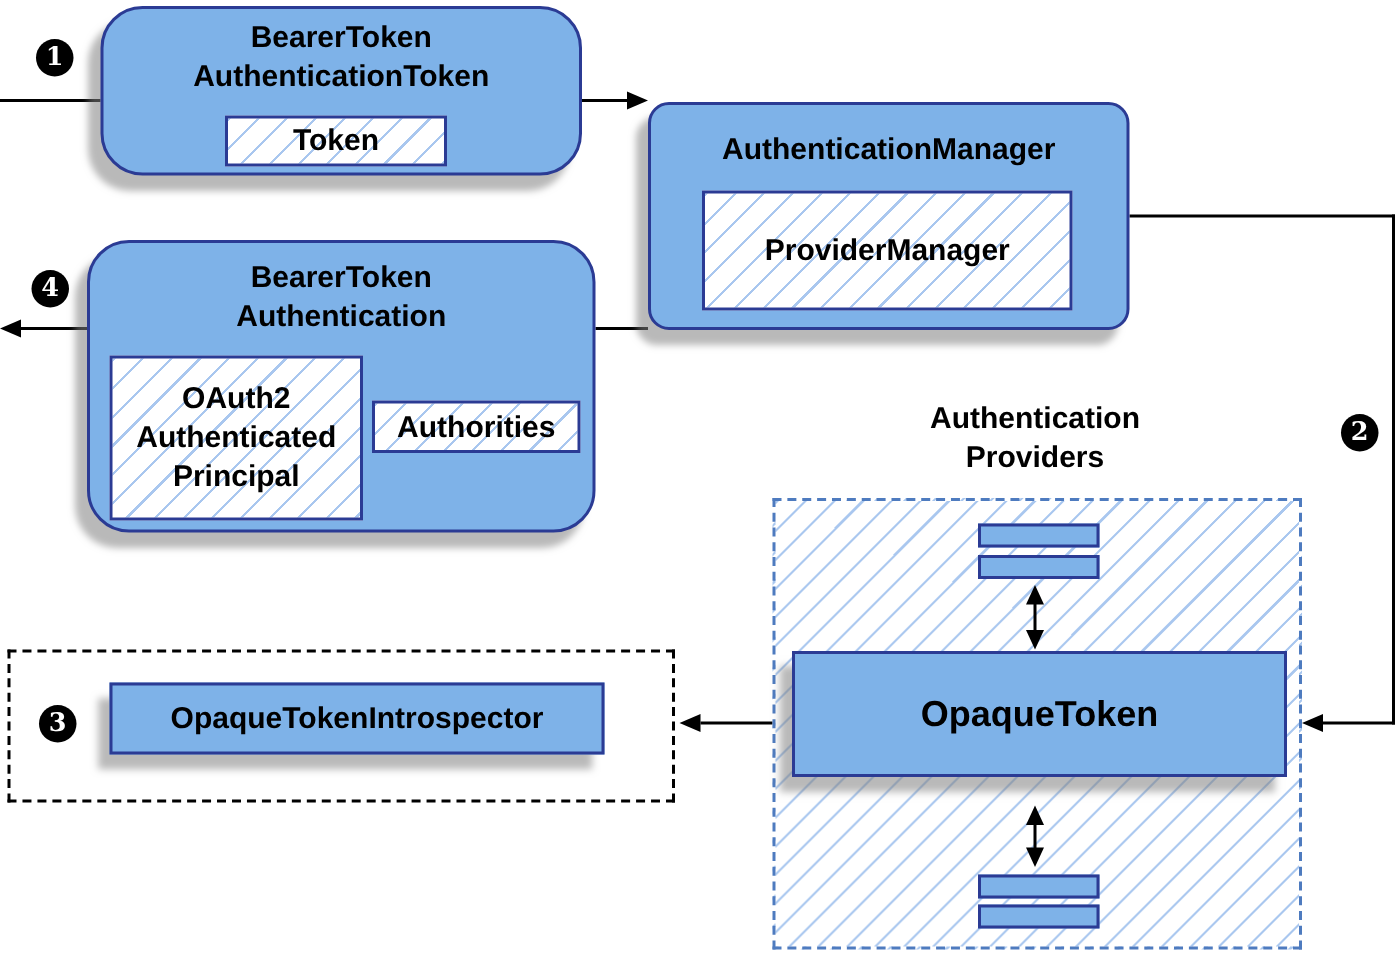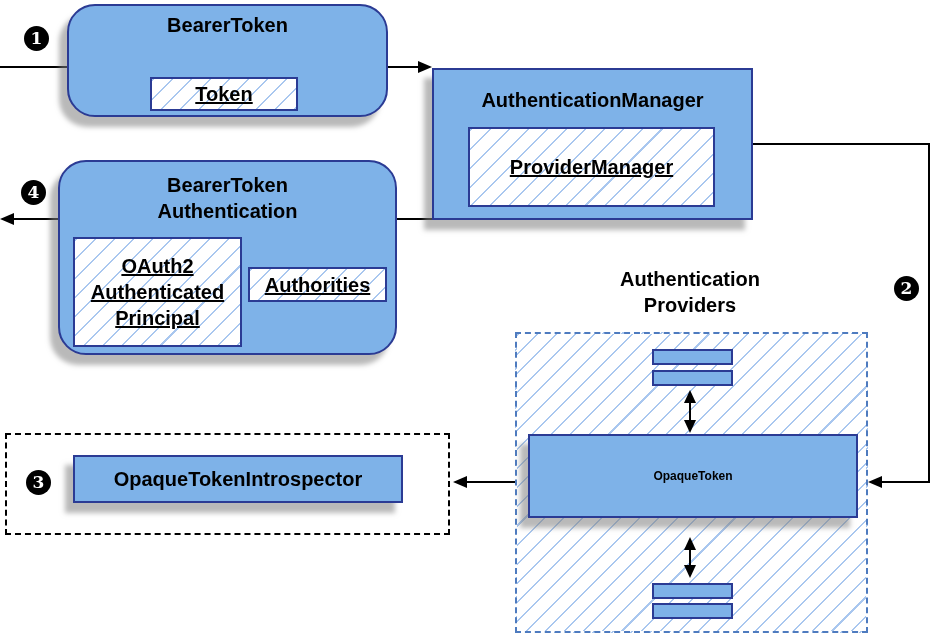--- a/index.html
+++ b/index.html
@@ -12,21 +12,21 @@
   }
   .rounded{border-radius:28px;}
   .shadow{box-shadow:-8px 10px 5px rgba(128,128,128,0.55);}
   .hatch{
     background-color:#fff;
     background-image:repeating-linear-gradient(135deg,#a9c7ef 0,#a9c7ef 1.5px,transparent 1.5px,transparent 13.5px);
   }
   .innerbox{
     position:absolute;border:2px solid #2b3b94;box-sizing:border-box;
     display:flex;flex-direction:column;align-items:center;justify-content:center;
-    text-align:center;font-size:20px;line-height:26px;text-decoration:underline;
+    text-align:center;font-size:20px;line-height:26px;
   }
   .title{position:absolute;left:0;right:0;text-align:center;font-size:20px;line-height:26px;}
   .line{display:block;}
   .badge{
     position:absolute;width:25px;height:25px;border-radius:50%;background:#000;color:#fff;
     font-family:"DejaVu Serif",serif;font-size:17px;line-height:25px;text-align:center;font-weight:bold;
   }
   .hl{position:absolute;height:2px;background:#000;}
   .vl{position:absolute;width:2px;background:#000;}
   .ah{position:absolute;width:0;height:0;}
@@ -67,27 +67,28 @@
 
   <div class="hl" style="left:14px;top:218px;width:44px;"></div>
   <div class="ah ah-left" style="left:0;top:213px;"></div>
 
   <div class="hl" style="left:467px;top:481px;width:61px;"></div>
   <div class="ah ah-left" style="left:453px;top:476px;"></div>
 
   <div class="node rounded shadow" style="left:67px;top:4px;width:321px;height:113px;">
     <div class="title" style="top:6px;">
       <span class="line">BearerToken</span>
+      <span class="line">AuthenticationToken</span>
     </div>
     <div class="innerbox hatch" style="left:81px;top:71px;width:148px;height:34px;">
       <span>Token</span>
     </div>
   </div>
 
-  <div class="node shadow" style="left:432px;top:68px;width:321px;height:152px;">
+  <div class="node shadow" style="left:432px;top:68px;width:321px;height:152px;border-radius:14px;">
     <div class="title" style="top:17px;">
       <span class="line">AuthenticationManager</span>
     </div>
     <div class="innerbox hatch" style="left:34px;top:57px;width:247px;height:80px;">
       <span>ProviderManager</span>
     </div>
   </div>
 
   <div class="node rounded shadow" style="left:58px;top:160px;width:339px;height:195px;">
     <div class="title" style="top:10px;">
@@ -110,21 +111,21 @@
   </div>
 
   <div class="providers-container hatch" style="left:515px;top:332px;width:353px;height:301px;">
 
     <div class="bar" style="left:135px;top:15px;"></div>
     <div class="bar" style="left:135px;top:36px;"></div>
 
     <div class="bar" style="left:135px;top:249px;"></div>
     <div class="bar" style="left:135px;top:269px;"></div>
 
-    <div class="node shadow" style="left:11px;top:100px;width:330px;height:84px;display:flex;flex-direction:column;align-items:center;justify-content:center;text-align:center;font-size:12px;line-height:27px;">
+    <div class="node shadow" style="left:11px;top:100px;width:330px;height:84px;display:flex;flex-direction:column;align-items:center;justify-content:center;text-align:center;font-size:24px;line-height:27px;">
       <span class="line">OpaqueToken</span>
     </div>
   </div>
 
   <div class="ah ah-up" style="left:684px;top:390px;"></div>
   <div class="vl" style="left:689px;top:401px;height:20px;"></div>
   <div class="ah ah-down" style="left:684px;top:420px;"></div>
 
   <div class="ah ah-up" style="left:684px;top:537px;"></div>
   <div class="vl" style="left:689px;top:548px;height:18px;"></div>

